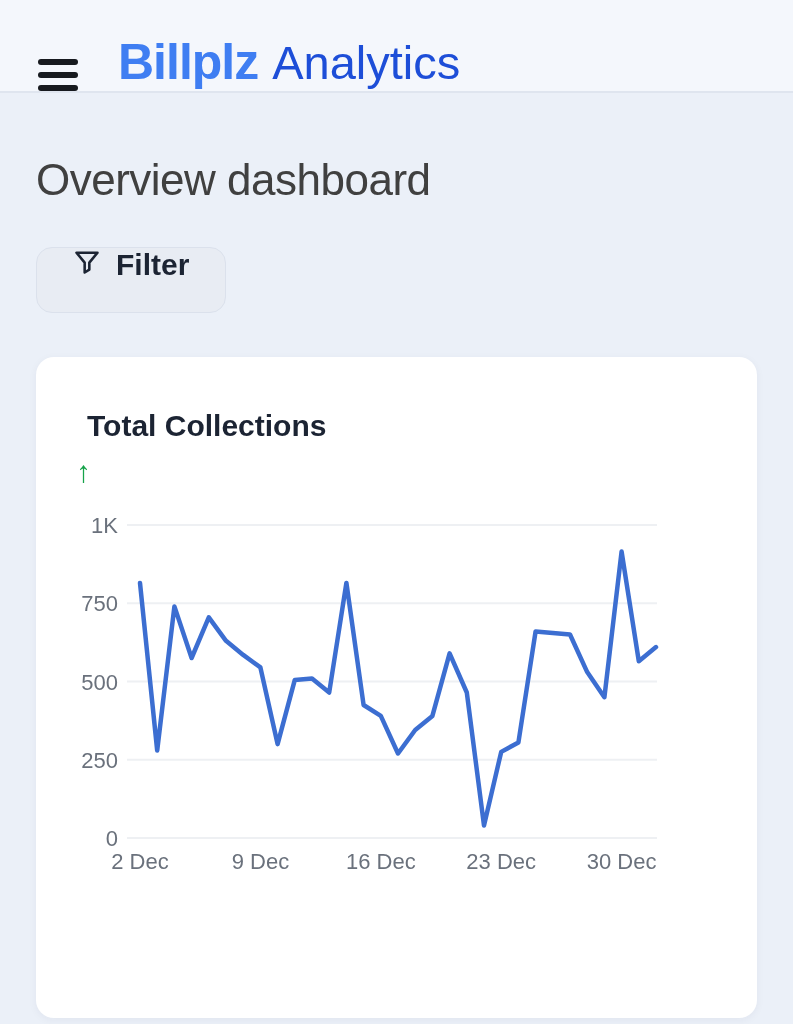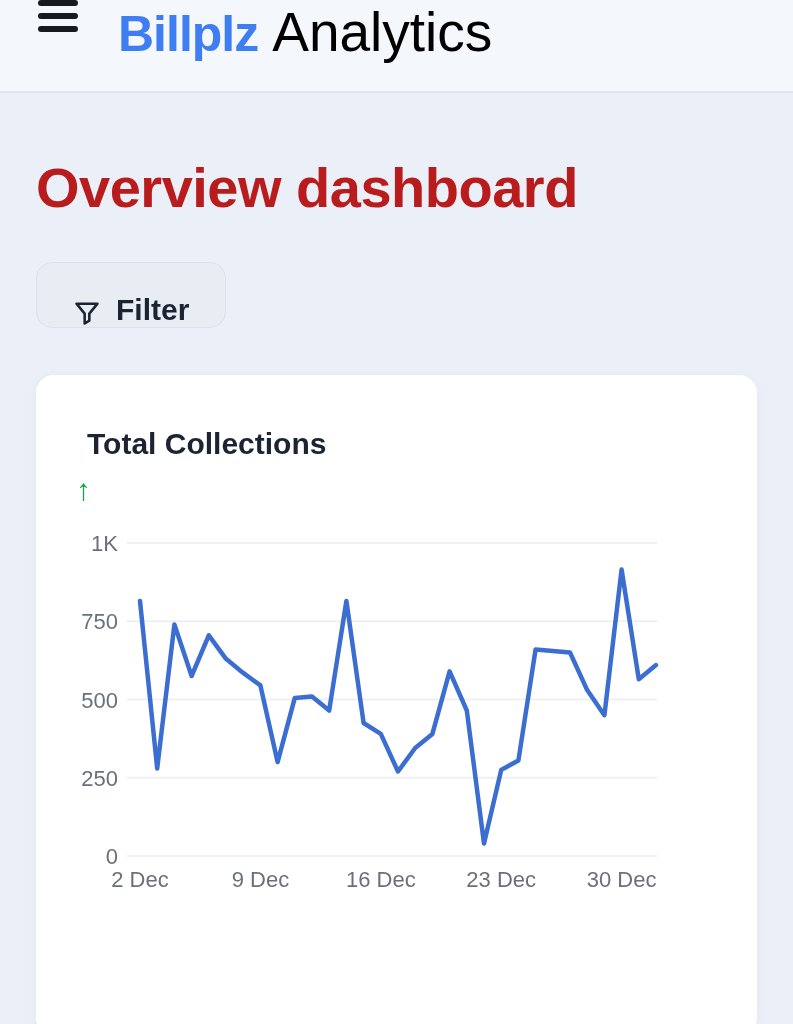--- a/index.html
+++ b/index.html
@@ -8,50 +8,50 @@
     background:#ebf0f8;
     font-family:"Liberation Sans","DejaVu Sans",sans-serif;
     color:#1c2433;
     overflow:hidden;
   }
   
   .app-header{
     height:93px;
     background:#f4f7fc;
     border-bottom:2px solid #dfe5ef;
-    display:flex;align-items:flex-start;
+    display:flex;align-items:flex-end;
     padding:0 38px;
     box-sizing:border-box;
   }
   .hamburger{
     width:40px;height:32px;
     display:flex;flex-direction:column;justify-content:space-between;
     cursor:pointer;background:none;border:none;padding:0;
   }
   .hamburger span{
     display:block;height:6px;width:100%;
     background:#171a1f;border-radius:3px;
   }
   .brand-row{display:flex;align-items:baseline;margin-left:40px;}
   .brand-name{
     font-size:50px;font-weight:bold;letter-spacing:-1px;
   }
   .app-name{
-    font-size:55px;font-weight:400;color:#000000;margin-left:14px;
+    font-size:47px;font-weight:400;color:#1d4ed8;margin-left:14px;
   }
   
   .main{padding:0 36px;}
   .page-title{
     margin:62px 0 0 0;
-    font-size:56px;font-weight:bold;color:#b91c1c;
+    font-size:44px;font-weight:normal;color:#404040;
     letter-spacing:-0.5px;
   }
   .filter-btn{
     margin-top:42px;
-    display:inline-flex;align-items:flex-end;gap:15px;
+    display:inline-flex;align-items:flex-start;gap:15px;
     height:66px;padding:0 36px;
     background:#e8ecf3;
     border:1px solid #dbe1ec;
     border-radius:16px;
     font-family:inherit;
     font-size:30px;font-weight:bold;color:#1c2433;
     cursor:pointer;
   }
   .filter-btn svg{display:block;}
   

